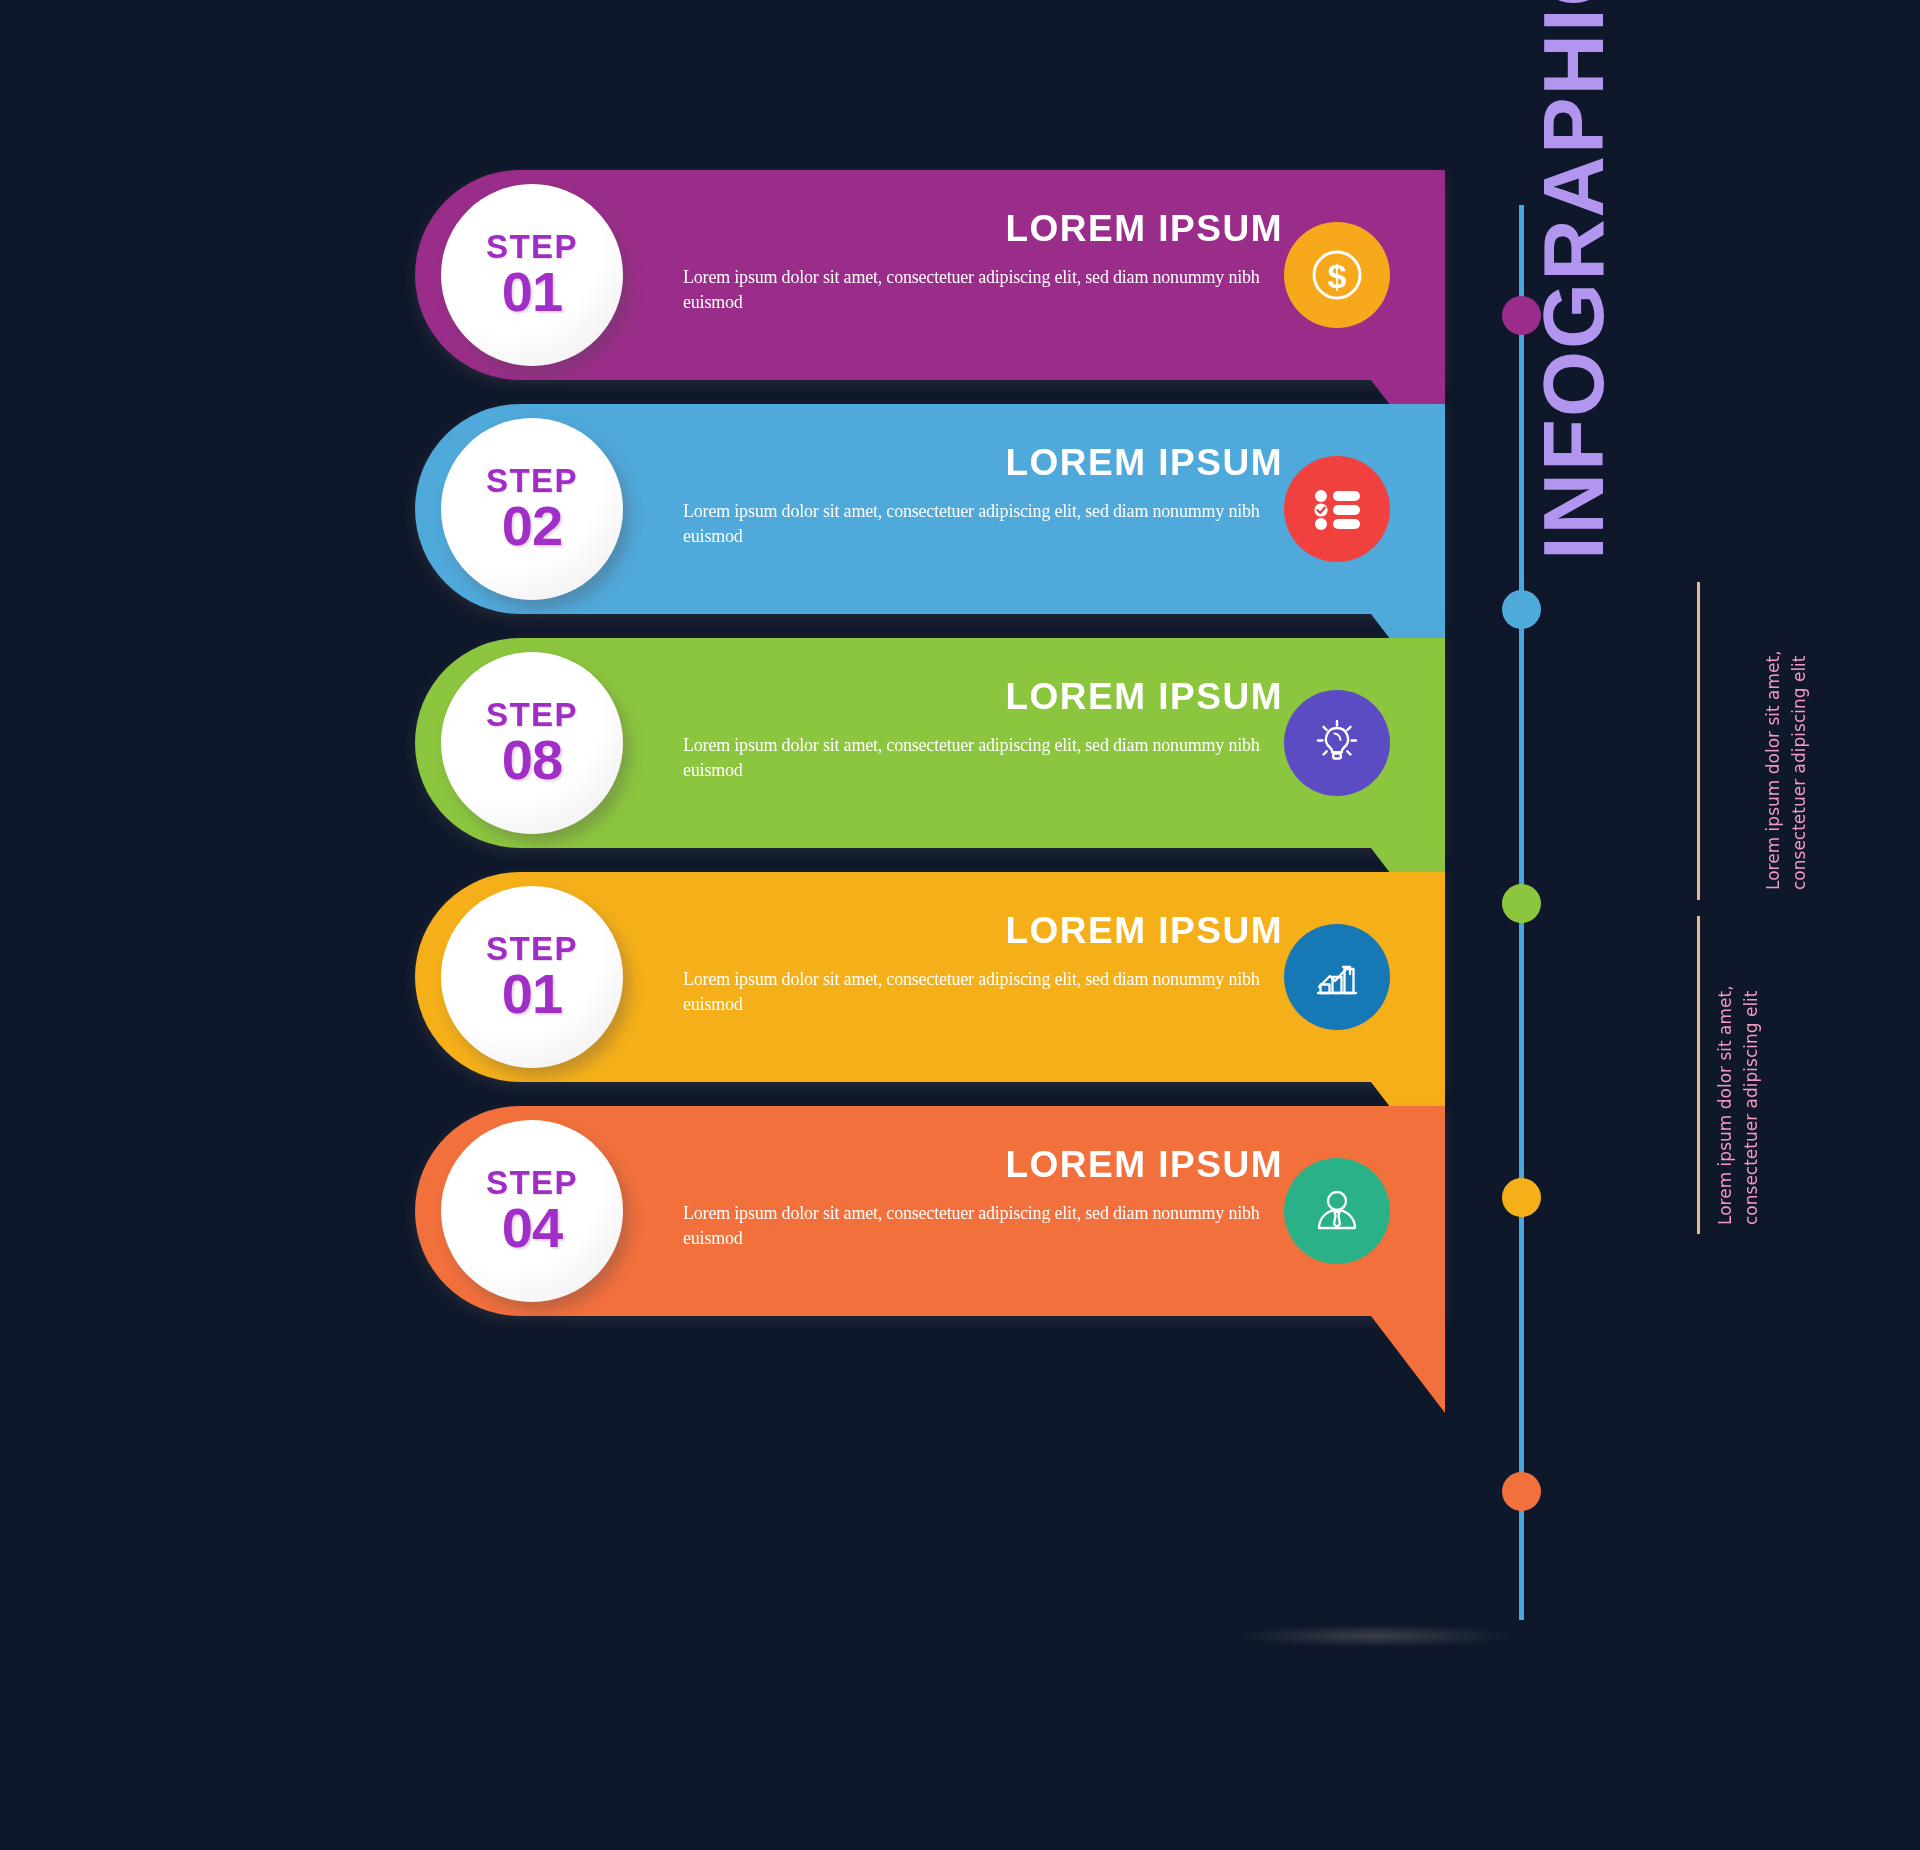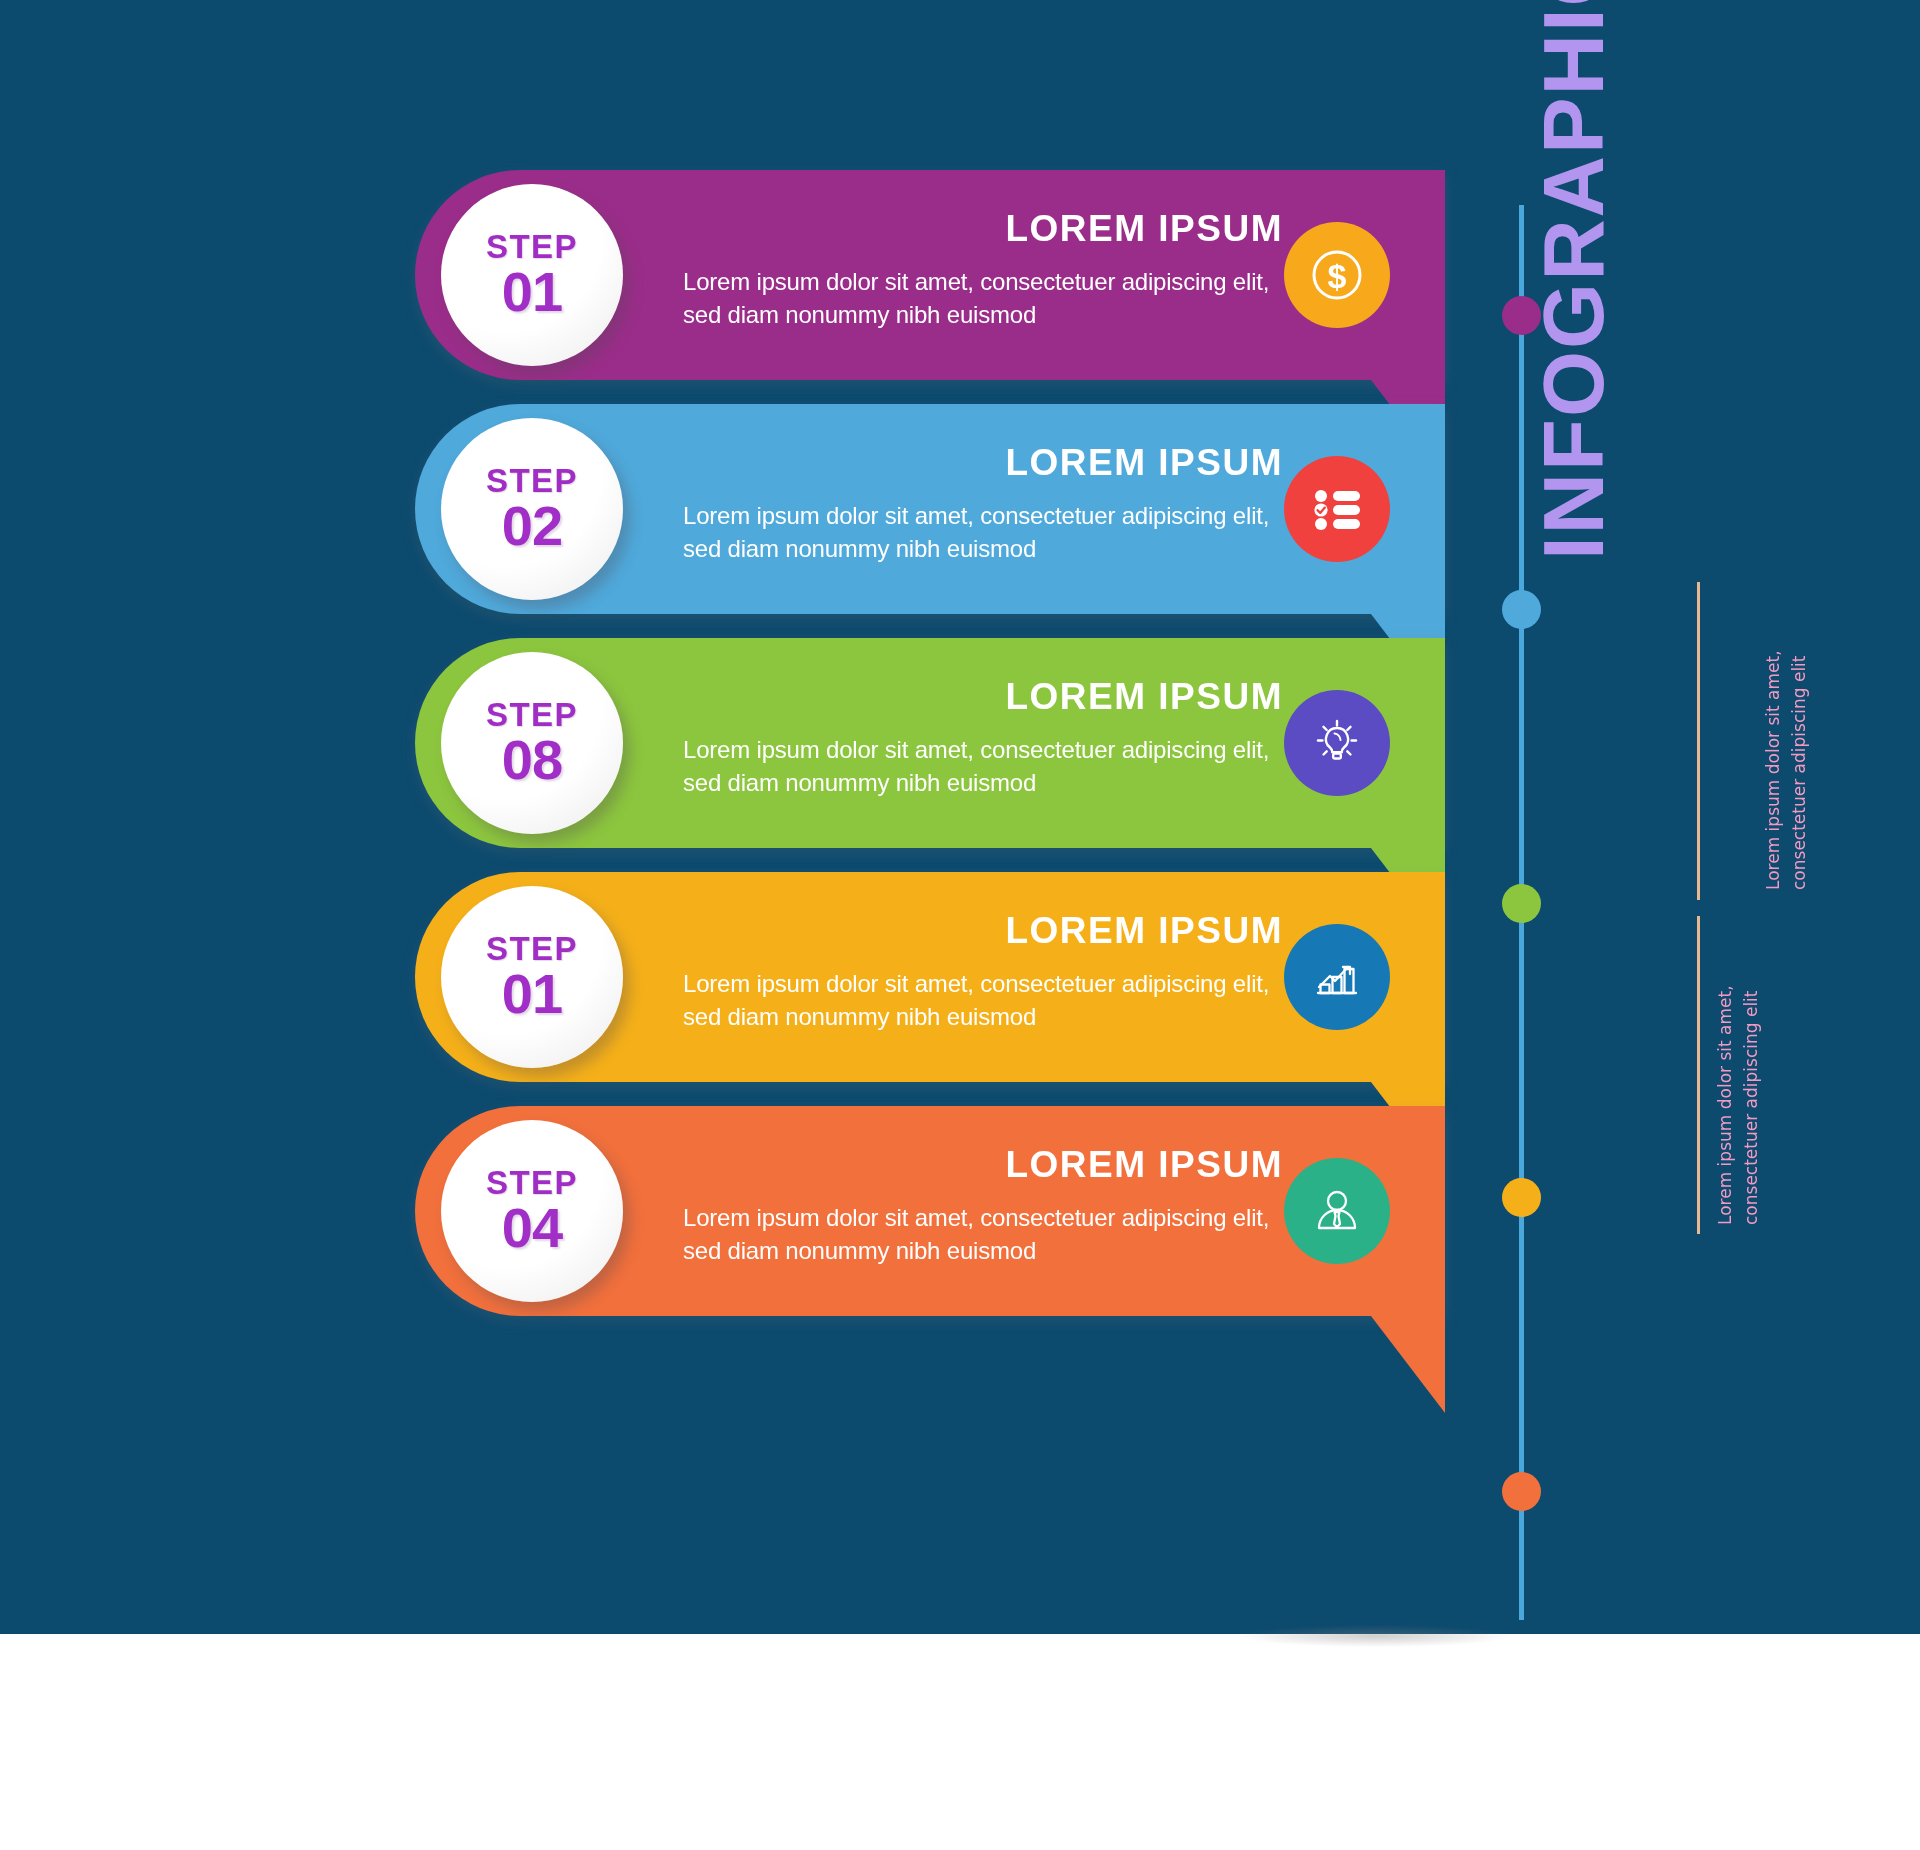--- a/index.html
+++ b/index.html
@@ -8,22 +8,22 @@
     width: 1920px;
     height: 1850px;
     background: #ffffff;
     font-family: "Liberation Sans", sans-serif;
     overflow: hidden;
   }
 
   #stage {
     position: relative;
     width: 1920px;
-    height: 1634px;
-    background: #0c4a6e;
+    height: 1850px;
+    background: #0f172a;
   }
 
   
   .steps-area {
     position: absolute;
     left: 0;
     top: 0;
     width: 1500px;
     height: 1720px;
   }
@@ -101,24 +101,24 @@
     font-weight: bold;
     color: #ffffff;
     letter-spacing: 1.5px;
     line-height: 1.05;
     margin-bottom: 16px;
     white-space: nowrap;
     text-align: right;
   }
 
   .step-desc {
-    font-size: 24px;
+    font-size: 18px;
     color: #ffffff;
     line-height: 1.38;
-    font-family: Liberation Sans, sans-serif;
+    font-family: Liberation Serif, serif;
     letter-spacing: -0.2px;
   }
 
   
   .icon-badge {
     position: absolute;
     right: 55px;
     top: 52px;
     width: 106px;
     height: 106px;

